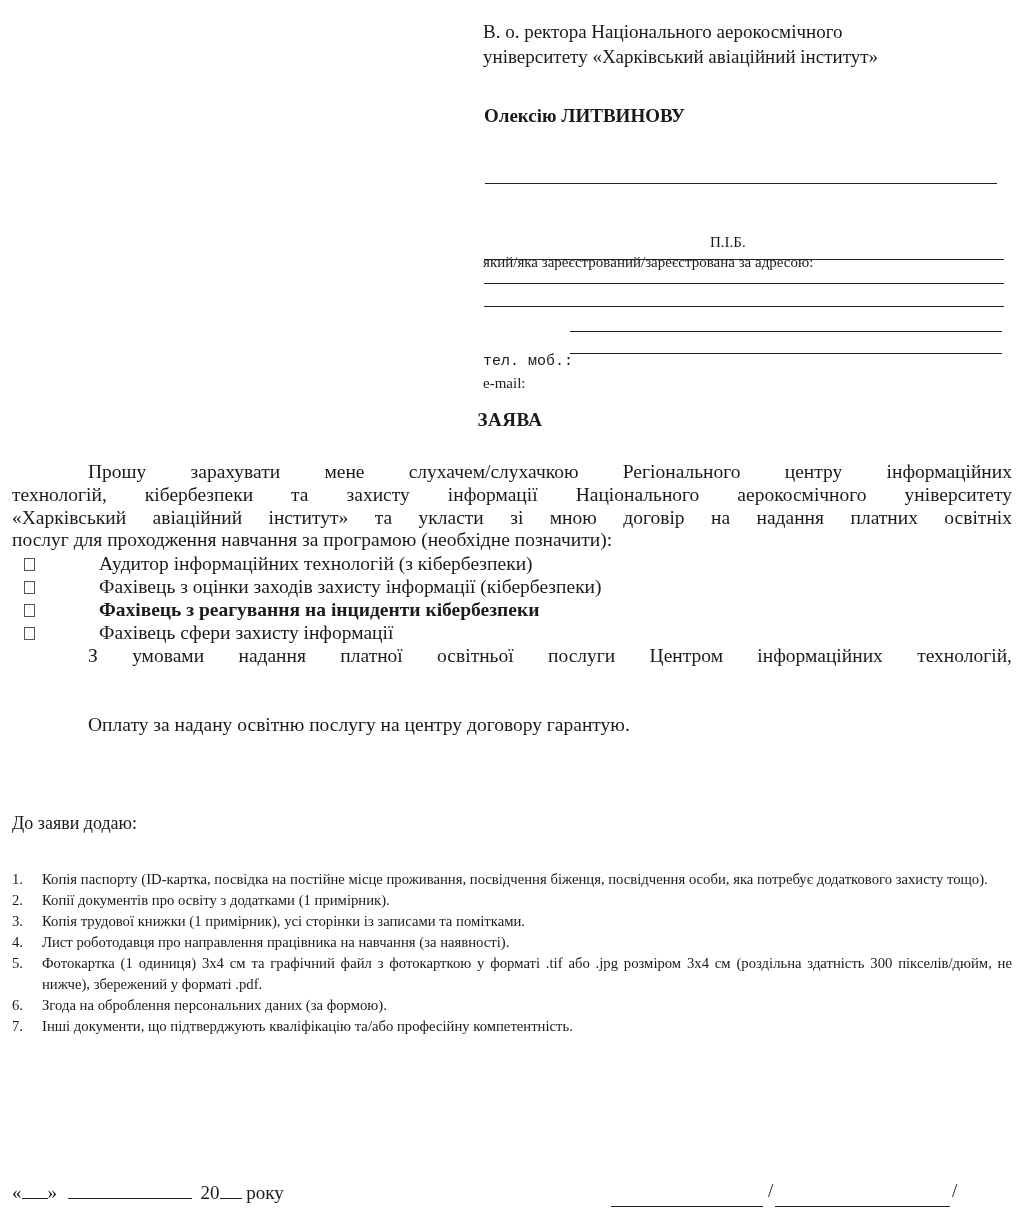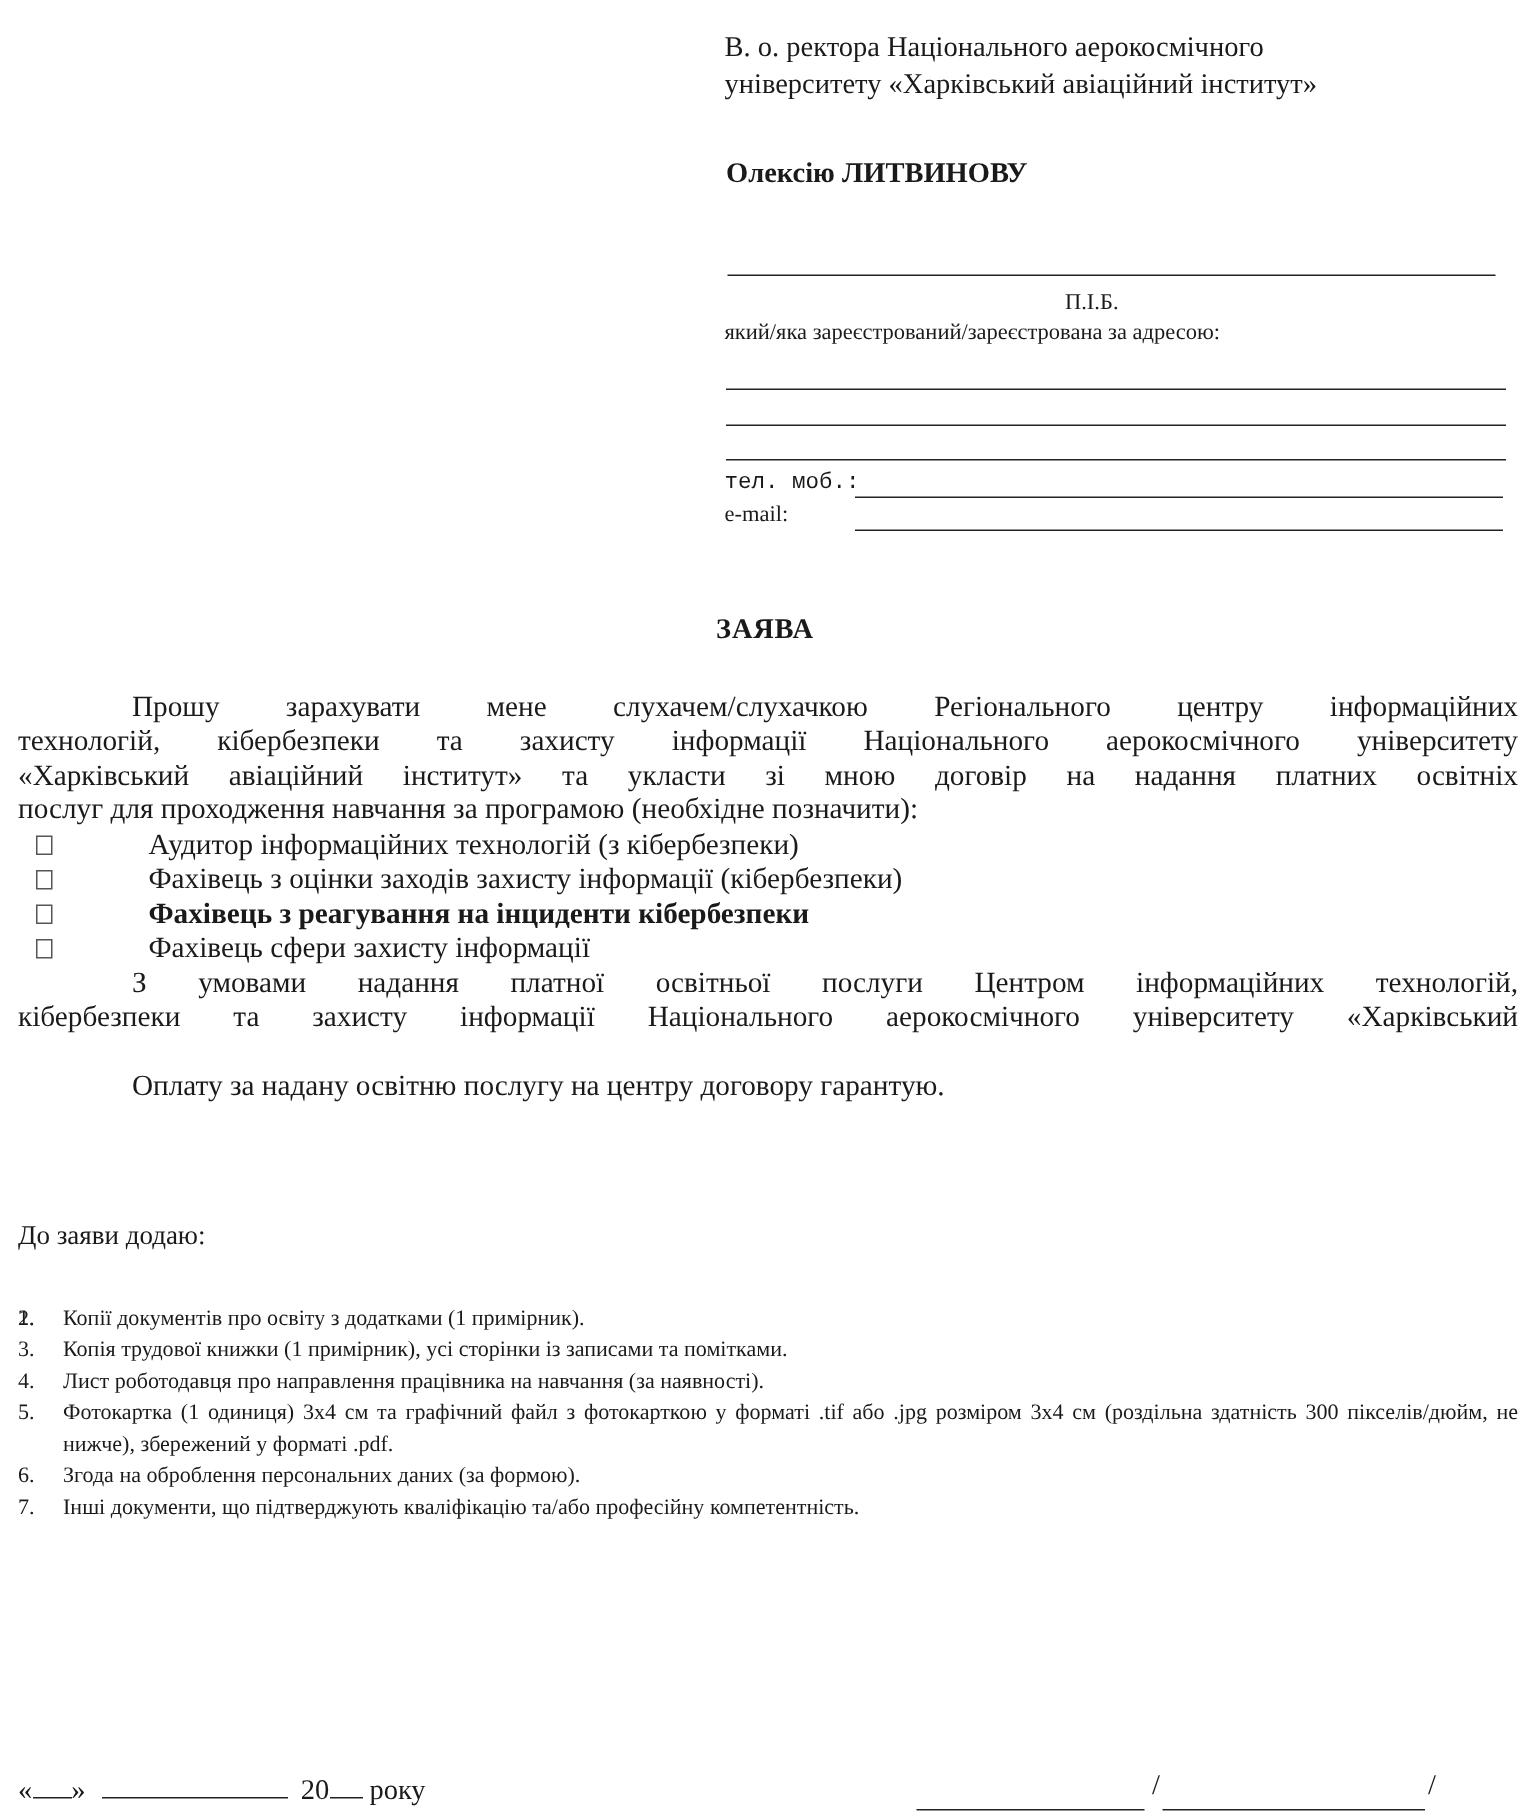--- a/index.html
+++ b/index.html
@@ -4,21 +4,21 @@
 <style>
   html, body { margin:0; padding:0; background:#ffffff; }
   body {
     width:1020px; height:1210px; position:relative; overflow:hidden;
     font-family:"Liberation Serif", serif; color:#1a1a1a;
   }
   .abs { position:absolute; }
   .hdr { left:483px; font-size:19px; line-height:24px; white-space:nowrap; }
   .addressee { left:484px; top:105px; font-size:19px; font-weight:bold; white-space:nowrap; }
   .rule { position:absolute; height:0; border-top:1.3px solid #222; }
-  .small { font-size:15px; line-height:18px; white-space:nowrap; }
+  .small { font-size:15px; line-height:18px; white-space:nowrap;margin-top:40px; }
   .title { left:0; width:1020px; top:409px; text-align:center; font-size:19px; font-weight:bold; letter-spacing:0.5px; }
   .para { left:12px; width:1000px; font-size:19.5px; line-height:22.8px; text-align:justify; }
   .para .indent { display:inline-block; width:76px; }
   .opt { left:12px; font-size:19.5px; line-height:22.8px; white-space:nowrap;padding-left:12px; }
   .box { display:inline-block; width:9px; height:11px; border:1px solid #555; margin-right:64px; vertical-align:-1px; }
   .attach { left:12px; top:813px; font-size:18px; }
   .list { left:12px; width:1000px; font-size:14.7px; line-height:21px; }
   .li { position:relative; padding-left:30px; text-align:justify; }
   .li .num { position:absolute; left:0; top:0; }
   .date { left:12px; top:1182px; font-size:19px; white-space:nowrap; }
@@ -59,31 +59,30 @@
 </div>
 <div class="abs opt" style="top:599px;font-weight:bold;">
   <span class="box"></span><span>Фахівець з реагування на інциденти кібербезпеки</span>
 </div>
 <div class="abs opt" style="top:622px;">
   <span class="box"></span><span>Фахівець сфери захисту інформації</span>
 </div>
 
 <div class="abs para" style="top:645px;">
   <div style="text-align:justify; text-align-last:justify;"><span class="indent"></span><span>З умовами надання платної освітньої послуги Центром інформаційних технологій,</span></div>
-  <div style="text-align:justify; text-align-last:justify;">кібербезпеки та захисту інформації Національного аерокосмічного університету «Харківський</div>
 </div>
 
 <div class="abs para" style="top:714px;">
   <span class="indent"></span><span>Оплату за надану освітню послугу на центру договору гарантую.</span>
 </div>
 
 <div class="abs attach">До заяви додаю:</div>
 
 <div class="abs list" style="top:869px;">
-  <div class="li"><span class="num">1.</span></div>
+  <div class="li"><span class="num">1.</span><span>Копія паспорту (ID-картка, посвідка на постійне місце проживання, посвідчення біженця, посвідчення особи, яка потребує додаткового захисту тощо).</span></div>
   <div class="li"><span class="num">2.</span><span>Копії документів про освіту з додатками (1 примірник).</span></div>
   <div class="li"><span class="num">3.</span><span>Копія трудової книжки (1 примірник), усі сторінки із записами та помітками.</span></div>
   <div class="li"><span class="num">4.</span><span>Лист роботодавця про направлення працівника на навчання (за наявності).</span></div>
   <div class="li"><span class="num">5.</span><span>Фотокартка (1 одиниця) 3x4 см та графічний файл з фотокарткою у форматі .tif або .jpg розміром 3x4 см (роздільна здатність 300 пікселів/дюйм, не нижче), збережений у форматі .pdf.</span></div>
   <div class="li"><span class="num">6.</span><span>Згода на оброблення персональних даних (за формою).</span></div>
   <div class="li"><span class="num">7.</span><span>Інші документи, що підтверджують кваліфікацію та/або професійну компетентність.</span></div>
 </div>
 
 <div class="abs date">
   <span>«</span><span style="display:inline-block; width:26px; border-bottom:1.3px solid #222; height:16px;"></span><span>»</span>

